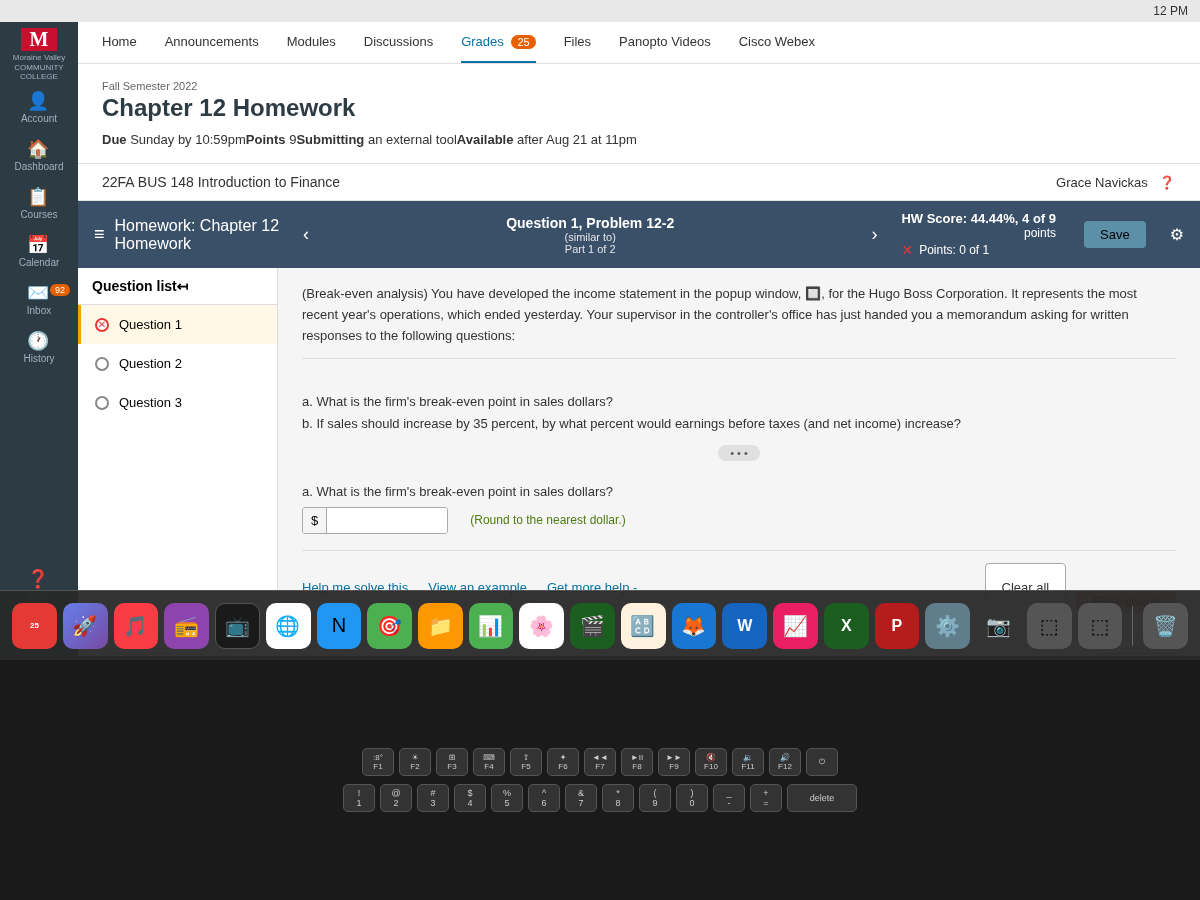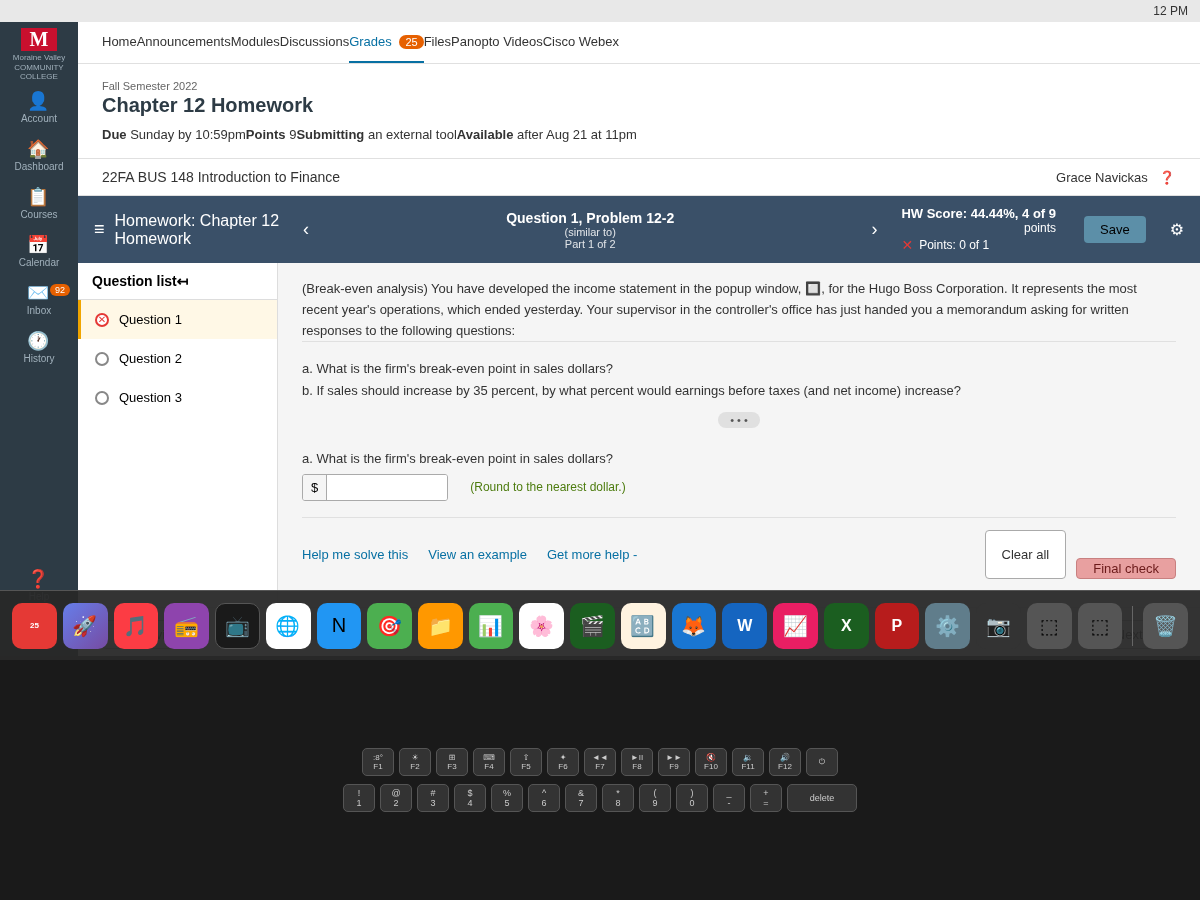--- a/index.html
+++ b/index.html
@@ -127,20 +127,21 @@
       overflow: hidden;
     }
 
     
     .course-nav {
       background: #fff;
       border-bottom: 1px solid #e0e0e0;
       padding: 0 24px;
       display: flex;
       align-items: center;
+      gap: 28px;
       height: 44px;
       font-size: 13px;
     }
 
     .course-nav a {
       color: #333;
       text-decoration: none;
       padding: 12px 0;
       border-bottom: 2px solid transparent;
       cursor: pointer;
@@ -167,21 +168,21 @@
       border-bottom: 1px solid #e0e0e0;
     }
 
     .semester-label {
       font-size: 11px;
       color: #666;
       margin-bottom: 2px;
     }
 
     .chapter-title {
-      font-size: 20px;
+      font-size: 24px;
       font-weight: 600;
       color: #2d3b45;
       margin-bottom: 10px;
     }
 
     .assignment-meta {
       display: flex;
       align-items: center;
       font-size: 13px;
       color: #333;
@@ -355,22 +356,23 @@
     .question-content-panel {
       flex: 1;
       padding: 16px 24px;
       overflow-y: auto;
     }
 
     .problem-text {
       font-size: 13px;
       color: #333;
       line-height: 1.6;
-      margin-bottom: 16px;
+      margin-bottom: 32px;
       border-bottom: 1px solid #e0e0e0;
+      padding-bottom: 12px;
     }
 
     .problem-questions {
       font-size: 13px;
       color: #333;
       line-height: 1.7;
       margin-bottom: 20px;
     }
 
     .answer-section {

